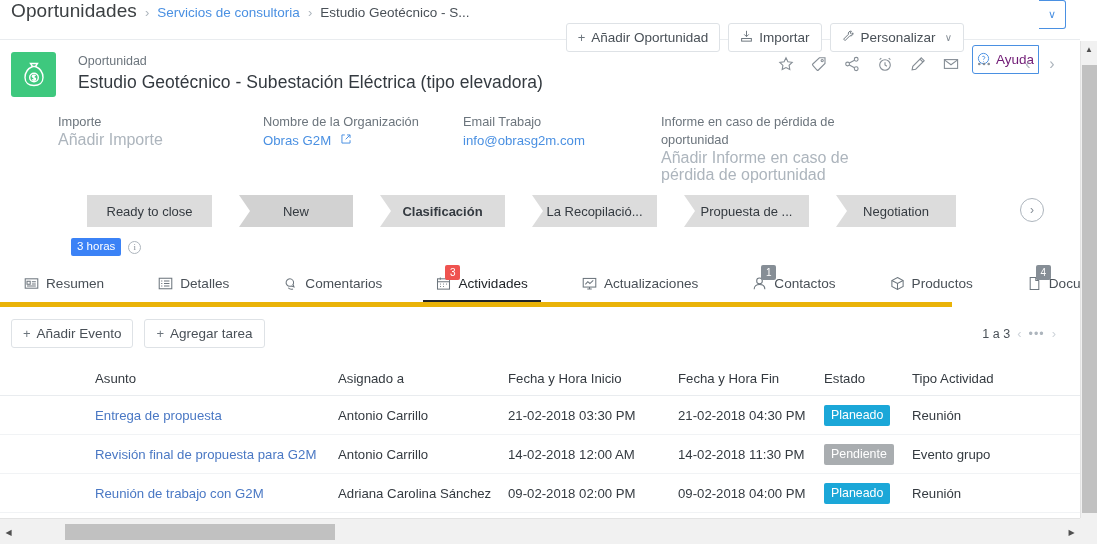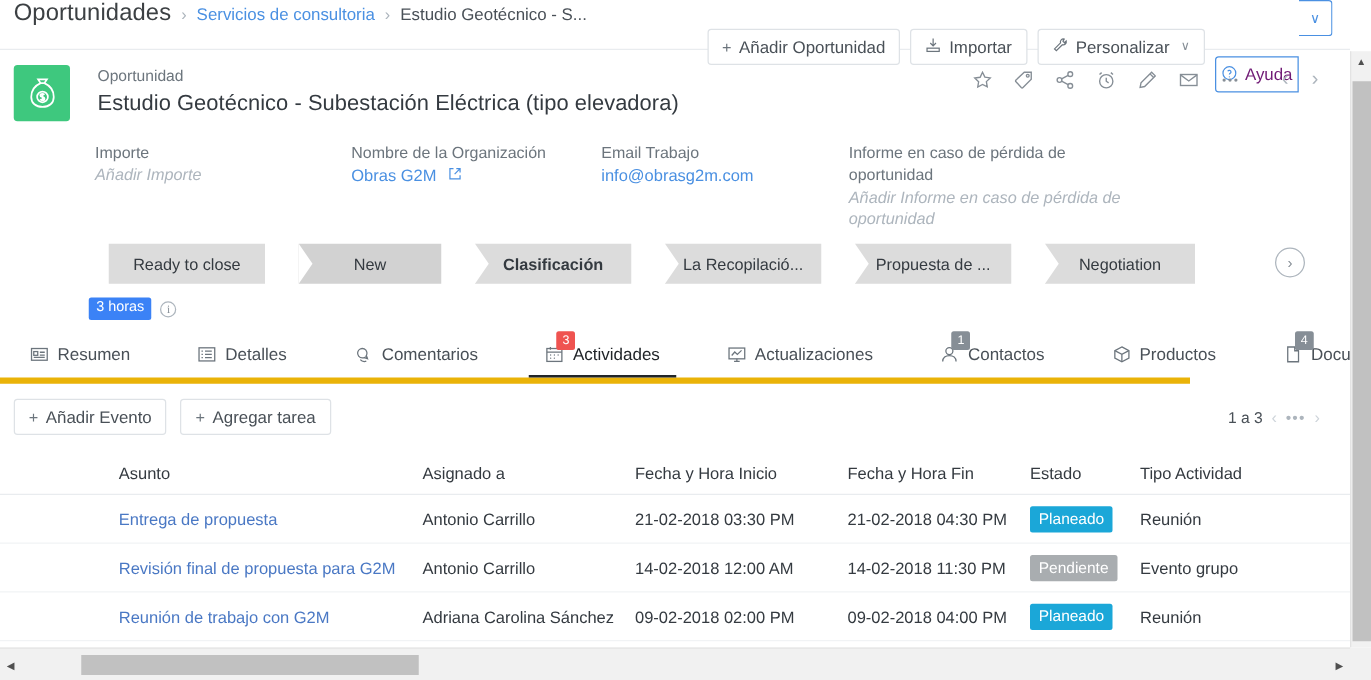--- a/index.html
+++ b/index.html
@@ -57,30 +57,30 @@
   .rec-module { font-size: 12.5px; color: #6c757d; line-height: 17px; }
   .rec-name { font-size: 17.5px; color: #343a40; line-height: 24px; letter-spacing: .05px; }
 
   .rec-icons { position: absolute; right: 16px; top: 10px; display: flex; align-items: center; gap: 0; }
   .ricon { width: 33px; height: 26px; display: flex; align-items: center; justify-content: center; color: #868e96; }
   .ricon svg { display: block; }
   .nav-sep { width: 16px; }
   .navarrow { width: 24px; height: 26px; display: flex; align-items: center; justify-content: center; color: #adb5bd; font-size: 16px; }
 
   
-  .fields { display: flex; padding: 16px 0 0 76px; }
+  .fields { display: flex; padding: 16px 0 0 58px; }
   .fcol { flex: 0 0 auto; }
   .fcol.c1 { width: 205px; }
   .fcol.c2 { width: 200px; }
   .fcol.c3 { width: 198px; }
   .fcol.c4 { width: 230px; }
   .flabel { font-size: 12.8px; color: #6c757d; line-height: 18px; }
   .fval { font-size: 13.2px; color: #343a40; line-height: 19px; }
   .fval.link { color: #4a90e2; }
-  .fval.ph { font-style: italic; color: #adb5bd; font-size: 13px; line-height: 17px; }
+  .fval.ph { color: #adb5bd; font-size: 16px; line-height: 17px; }
   .ext { display: inline-block; margin-left: 5px; color: #4a90e2; }
 
   
   .pipe-wrap { position: relative; margin: 12px 0 0 71px; width: 990px; height: 36px; }
   .pipe { display: flex; height: 32px; }
   .stage {
     position: relative; height: 32px; background: #dcdcdc; color: #343a40;
     font-size: 13px; display: flex; align-items: center; justify-content: center;
     padding: 0 8px; white-space: nowrap; overflow: hidden;
     margin-right: 11px;

